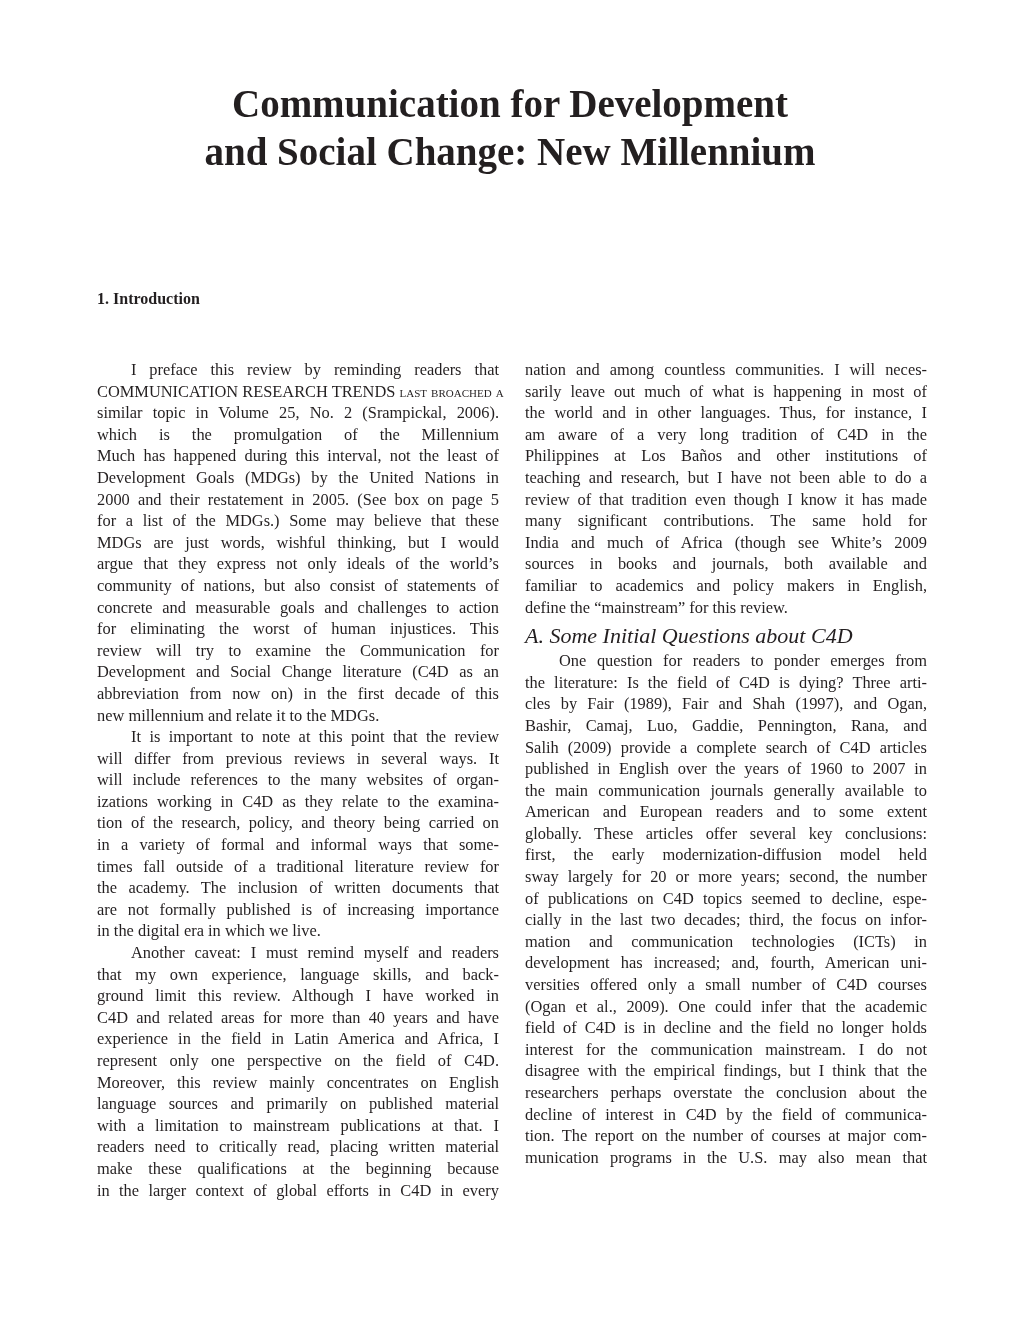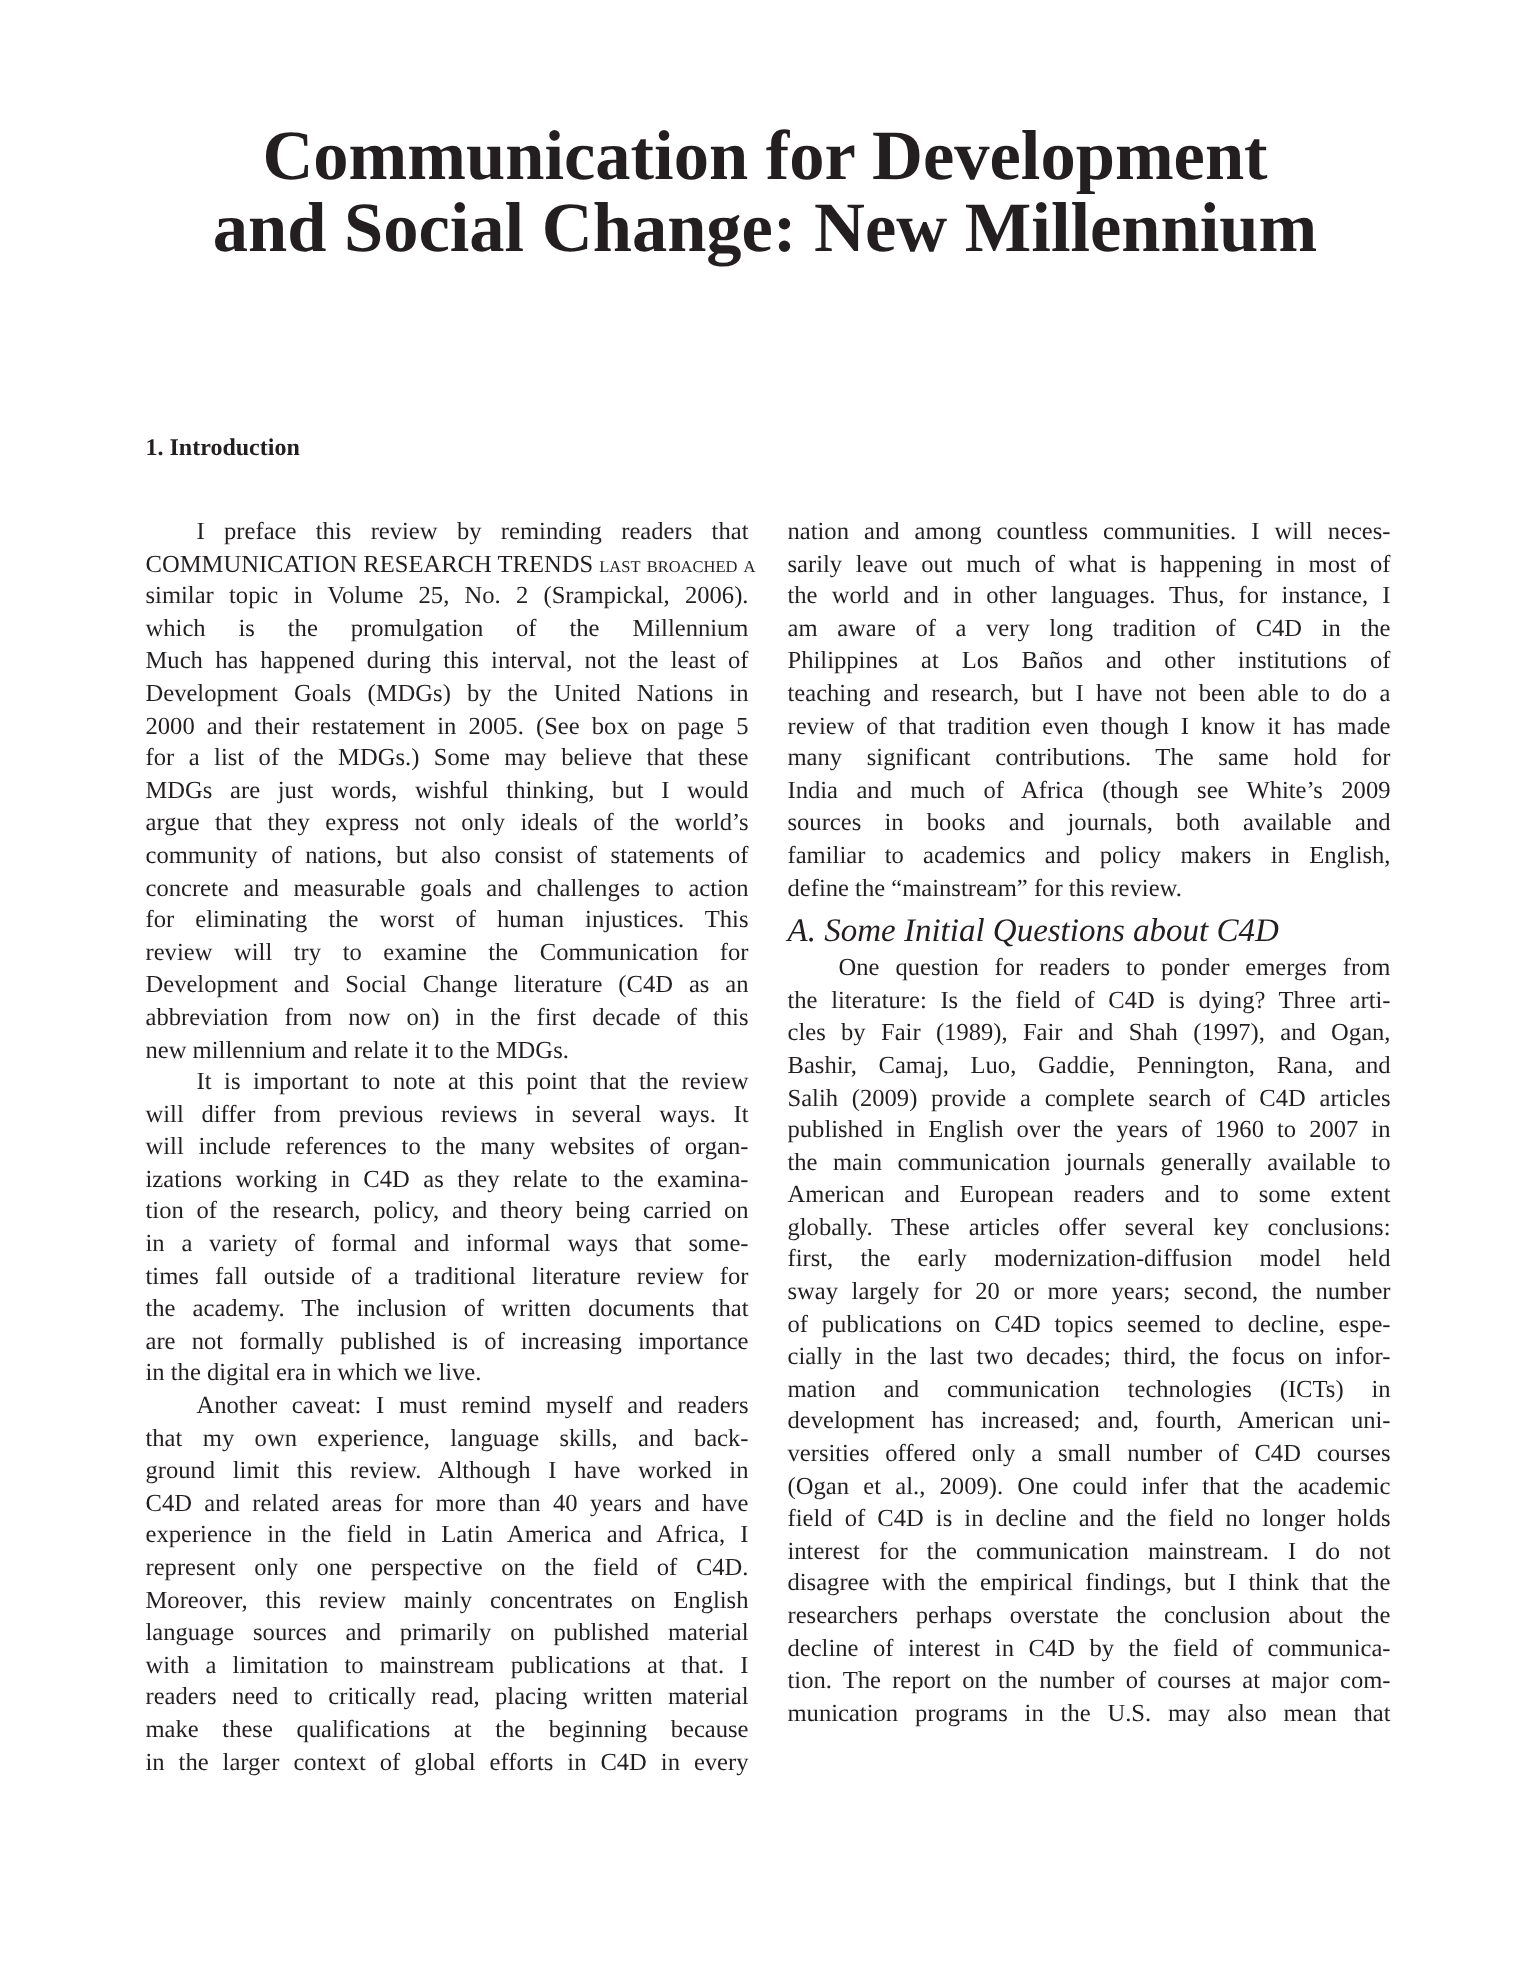--- a/index.html
+++ b/index.html
@@ -2,29 +2,29 @@
 <html><head>
 <meta charset="utf-8">
 <style>
   html, body { margin: 0; padding: 0; background: #ffffff; }
   body {
     width: 1020px; height: 1320px; position: relative; overflow: hidden;
     font-family: "Liberation Serif", "DejaVu Serif", serif; color: #231f20;
   }
   .title {
     position: absolute; left: 0; width: 1020px; top: 80px;
-    text-align: center; font-weight: bold; font-size: 47px; line-height: 48px;
+    text-align: center; font-weight: bold; font-size: 39px; line-height: 48px;
     color: #231f20; margin: 0;
   }
   .title span { display: block; }
   .section-heading {
     position: absolute; left: 97px; top: 284px; margin: 0;
     font-weight: bold; font-size: 16px; line-height: 30px;
   }
-  .col { position: absolute; width: 402px; font-size: 16.4px; }
+  .col { position: absolute; width: 402px; font-size: 16.4px; margin-top: 16px; }
   .col-left { left: 97px; top: 343px; }
   .col-right { left: 525px; top: 343px; }
   .line {
     display: block; height: 21.6px; line-height: 21.6px;
     text-align: justify; text-align-last: justify; white-space: nowrap;
   }
   .line.last { text-align-last: left; }
   .line.indent { padding-left: 34px; }
   .sc { font-variant: small-caps; }
   .subheading {

